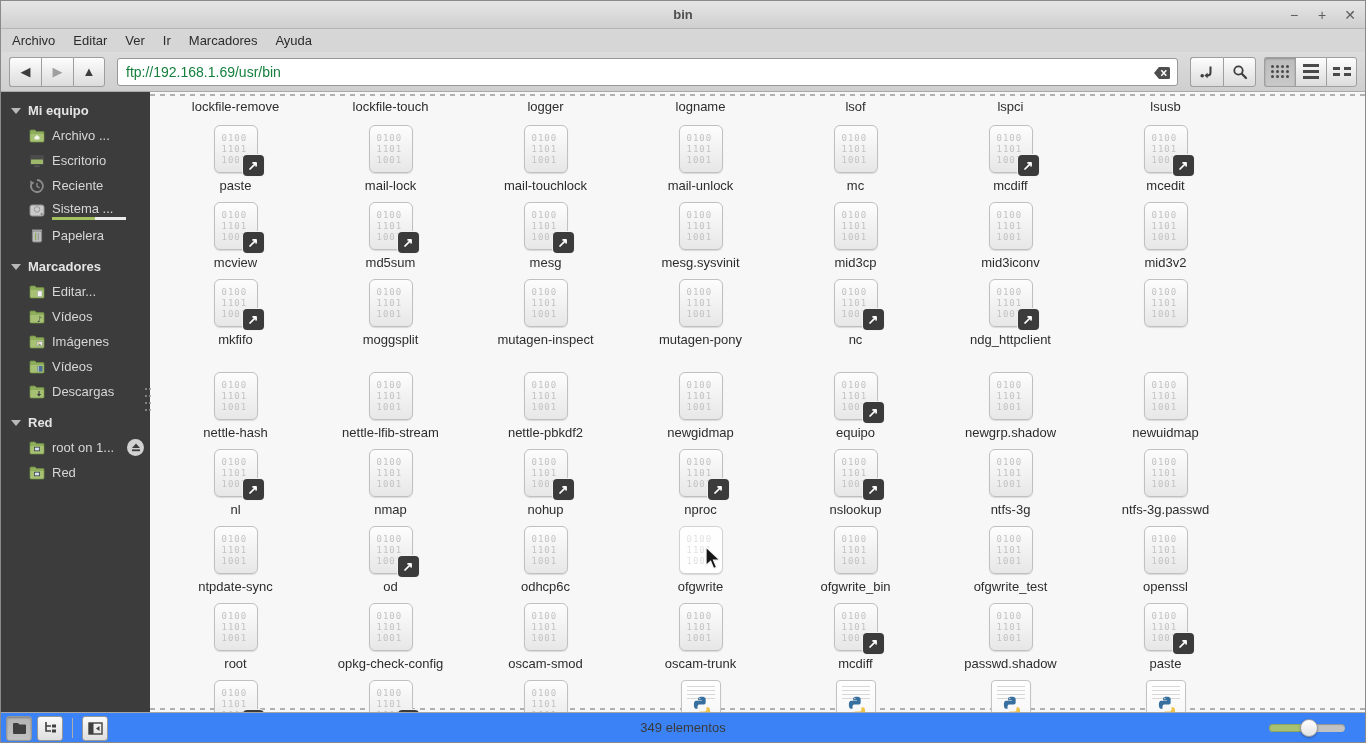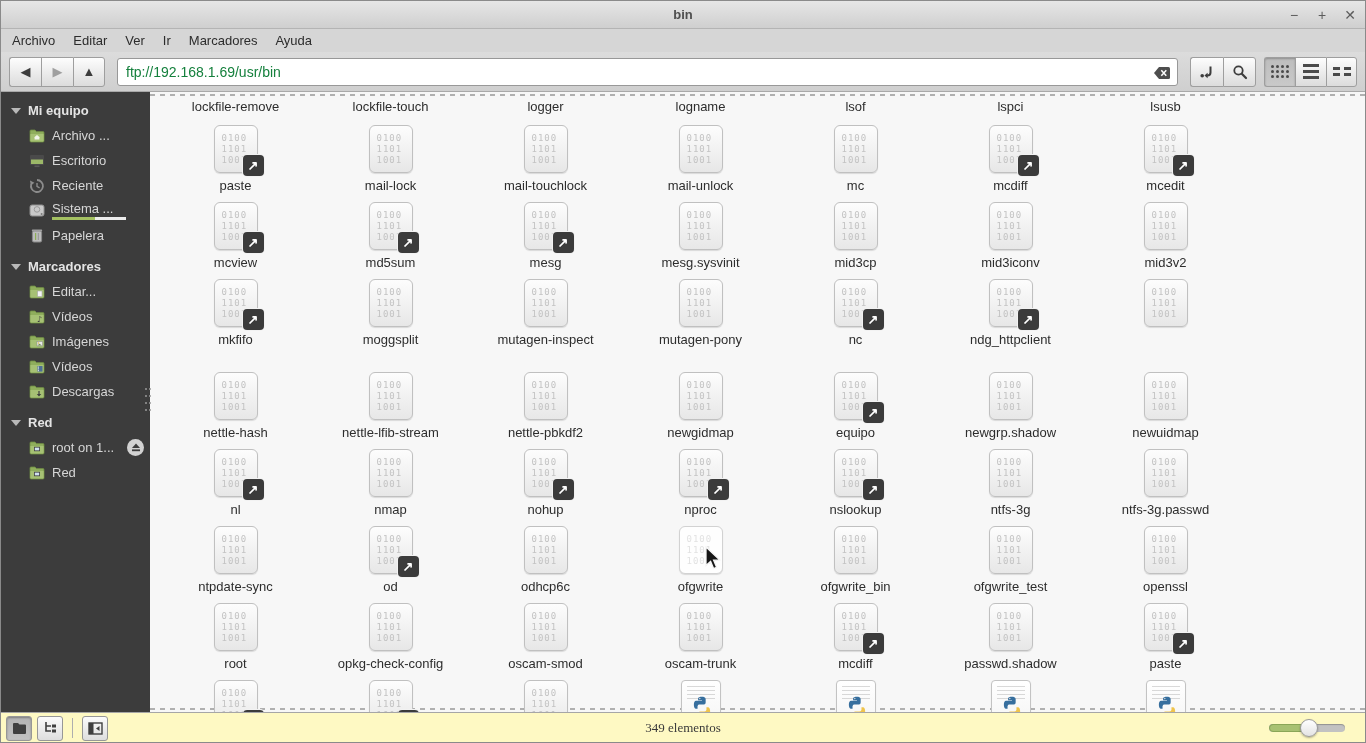--- a/index.html
+++ b/index.html
@@ -105,22 +105,22 @@
     font-size:13px; font-weight:bold; }
   .py-box { width:40px; height:48px; margin:0 auto; border:1px solid #c3c3c3;
     border-radius:4px; background:
       linear-gradient(#ffffff,#f4f4f4); box-shadow:0 1px 1px rgba(0,0,0,.12);
     position:relative; overflow:hidden; }
   .py-lines { position:absolute; top:5px; left:5px; right:5px; height:14px;
     background:repeating-linear-gradient(#cfcfcf 0 1px,transparent 1px 4px); opacity:.8; }
   .py-logo { position:absolute; left:7px; top:14px; }
 
   
-  .statusbar { height:30px; flex:0 0 30px; background:#fef9c3;
-    border-top:1px solid #a6a6a6; position:relative; display:flex; align-items:center;font-family:Liberation Serif, serif; }
+  .statusbar { height:30px; flex:0 0 30px; background:#3b82f6;
+    border-top:1px solid #a6a6a6; position:relative; display:flex; align-items:center; }
   .status-text { position:absolute; left:0; right:0; text-align:center; color:#3a3a3a; }
   .mini-tools { position:absolute; left:5px; top:2px; display:flex; align-items:center;
     gap:5px; height:26px; }
   .mini-btn { width:26px; height:25px; border:1px solid #979797; border-radius:3px;
     background:linear-gradient(#fbfbfb,#dedede); display:flex; align-items:center;
     justify-content:center; }
   .mini-btn.pressed { background:linear-gradient(#b3b3b3,#c2c2c2);
     box-shadow:inset 0 1px 2px rgba(0,0,0,.3); }
   .mini-sep { width:1px; height:20px; background:#aeaeae; margin:0 4px; }
   .zoom-slider { position:absolute; right:20px; top:11px; width:76px; height:8px;

